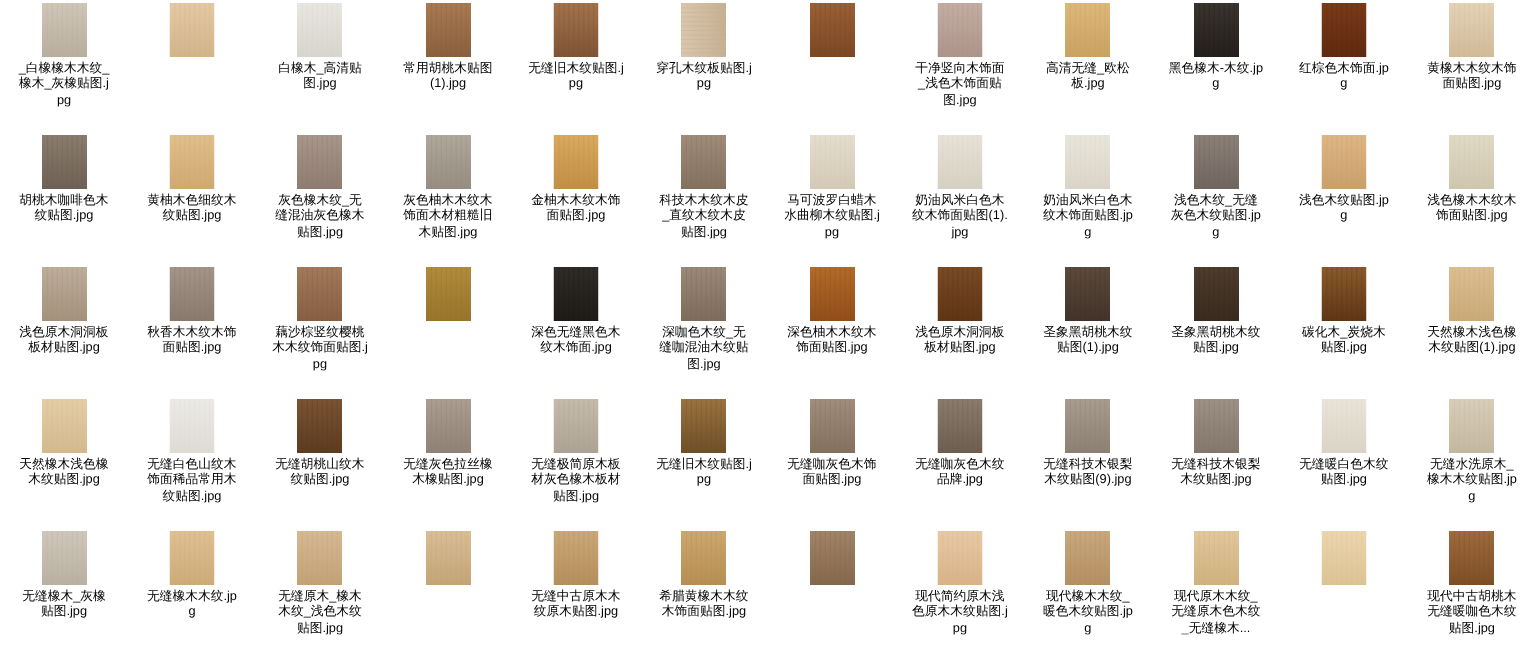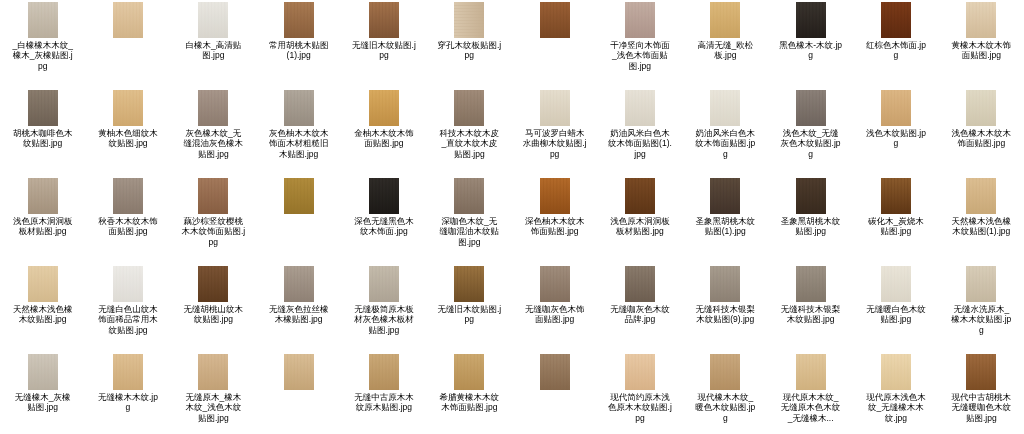--- a/index.html
+++ b/index.html
@@ -1342,21 +1342,20 @@
           <rect x="3.30" y="0" width="0.7" height="36" fill="#dcc293" opacity="0.30"></rect>
           <rect x="6.60" y="0" width="0.7" height="36" fill="#dcc293" opacity="0.30"></rect>
           <rect x="9.90" y="0" width="0.7" height="36" fill="#dcc293" opacity="0.30"></rect>
           <rect x="13.20" y="0" width="0.7" height="36" fill="#dcc293" opacity="0.30"></rect>
           <rect x="16.50" y="0" width="0.7" height="36" fill="#dcc293" opacity="0.30"></rect>
           <rect x="19.80" y="0" width="0.7" height="36" fill="#dcc293" opacity="0.30"></rect>
           <rect x="23.10" y="0" width="0.7" height="36" fill="#dcc293" opacity="0.30"></rect>
           <rect x="26.40" y="0" width="0.7" height="36" fill="#dcc293" opacity="0.30"></rect>
         </svg>
       </div>
-      <div class="file-label">现代原木浅色木纹_无缝橡木木纹.jpg</div>
     </div>
     <div class="file-item">
       <div class="thumb-wrap">
         <svg class="thumb" viewBox="0 0 30 36" preserveAspectRatio="none">
           <defs>
             <linearGradient id="g59" x1="0" y1="0" x2="0" y2="1">
               <stop offset="0%" stop-color="#9e6a3e"></stop>
               <stop offset="100%" stop-color="#7d4e25"></stop>
             </linearGradient>
           </defs>

